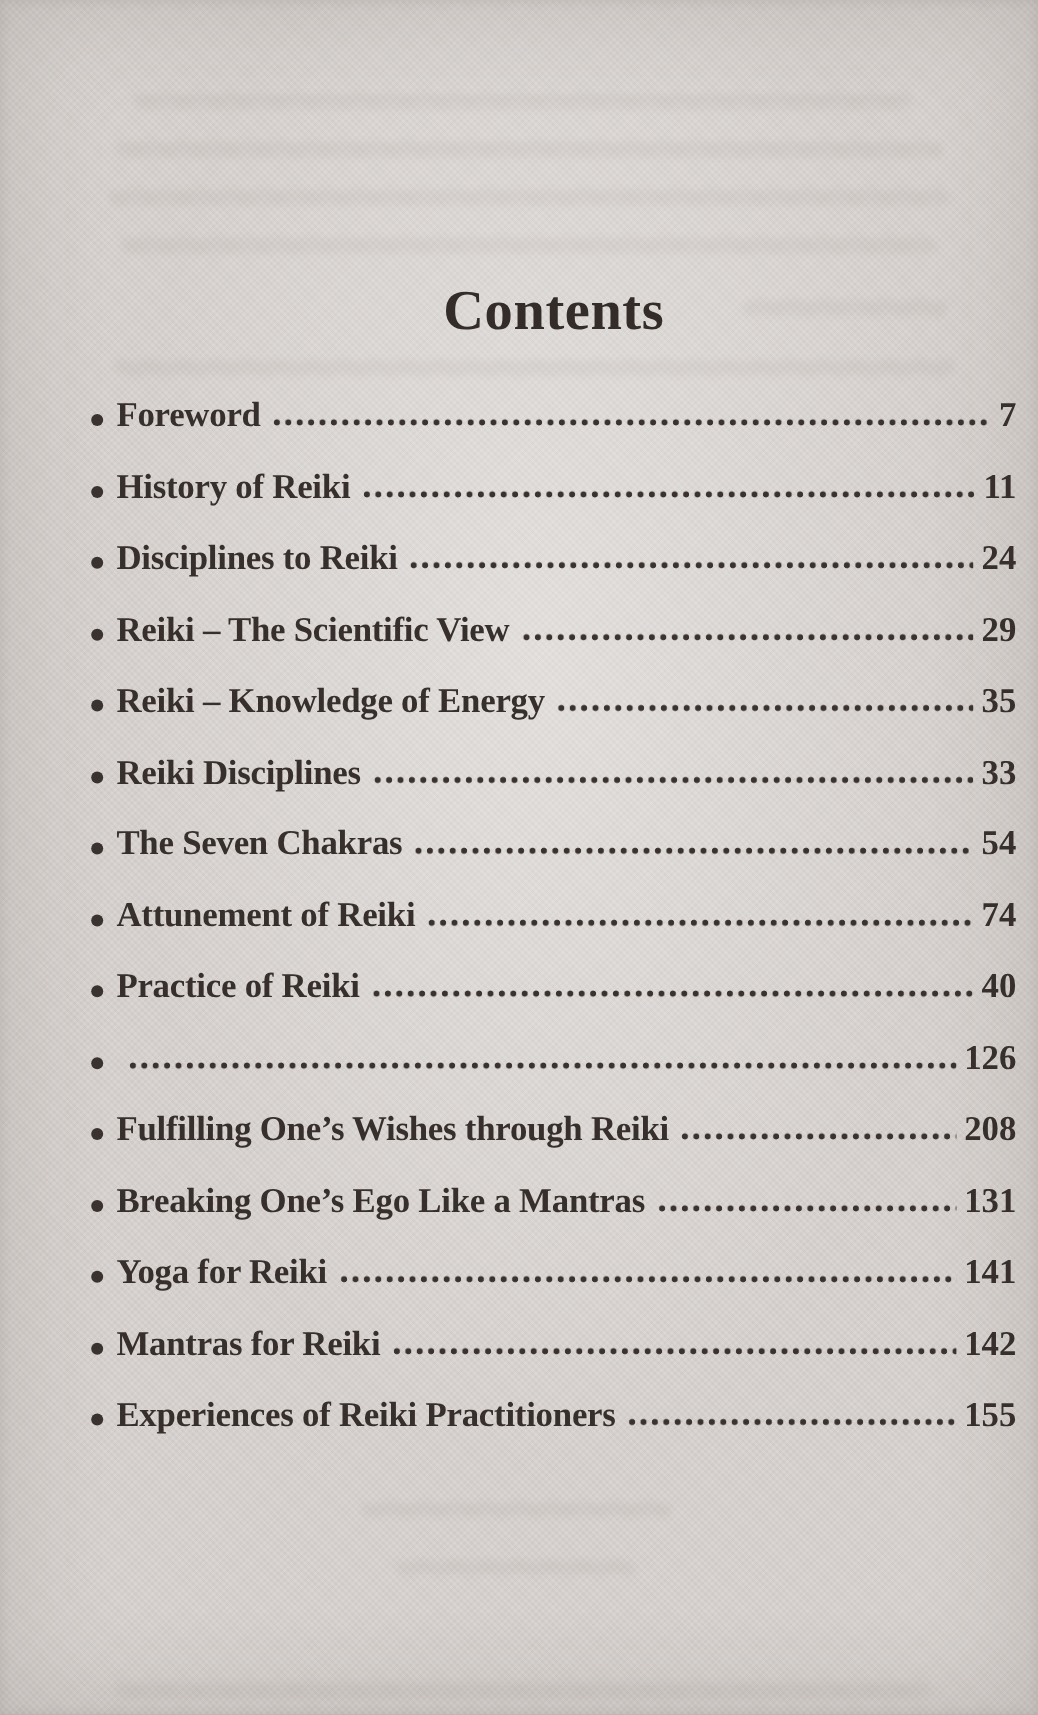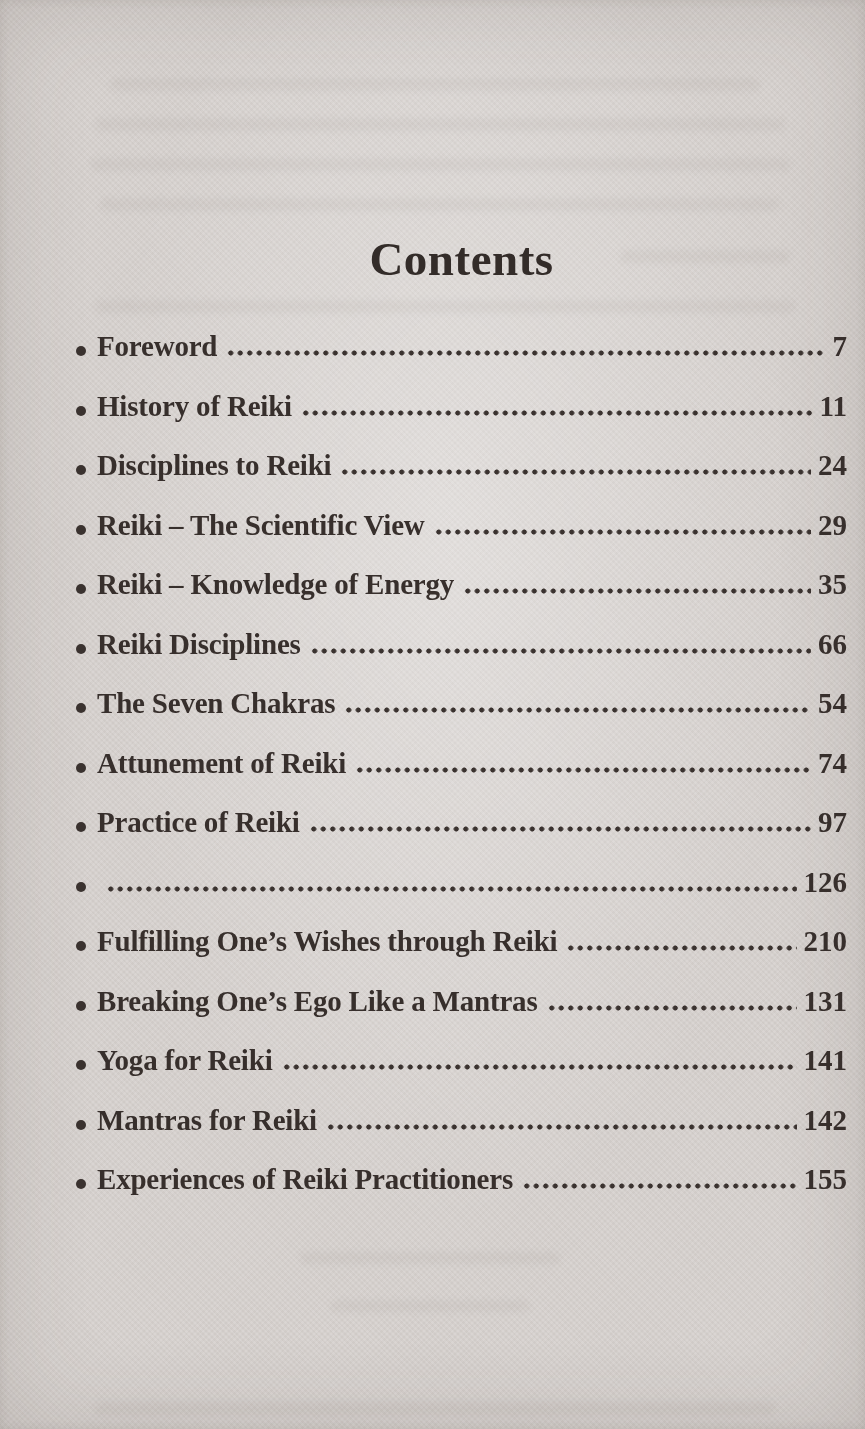--- a/index.html
+++ b/index.html
@@ -149,55 +149,55 @@
     <span class="bullet"></span>
     <span class="label">Reiki – Knowledge of Energy</span>
     <span class="leader"></span>
     <span class="pagenum">35</span>
   </div>
 
   <div class="row">
     <span class="bullet"></span>
     <span class="label">Reiki Disciplines</span>
     <span class="leader"></span>
-    <span class="pagenum">66</span>
+    <span class="pagenum">33</span>
   </div>
 
   <div class="row">
     <span class="bullet"></span>
     <span class="label">The Seven Chakras</span>
     <span class="leader"></span>
     <span class="pagenum">54</span>
   </div>
 
   <div class="row">
     <span class="bullet"></span>
     <span class="label">Attunement of Reiki</span>
     <span class="leader"></span>
     <span class="pagenum">74</span>
   </div>
 
   <div class="row">
     <span class="bullet"></span>
     <span class="label">Practice of Reiki</span>
     <span class="leader"></span>
-    <span class="pagenum">97</span>
+    <span class="pagenum">40</span>
   </div>
 
   <div class="row">
     <span class="bullet"></span>
     <span class="leader"></span>
     <span class="pagenum">126</span>
   </div>
 
   <div class="row">
     <span class="bullet"></span>
     <span class="label">Fulfilling One’s Wishes through Reiki</span>
     <span class="leader"></span>
-    <span class="pagenum">210</span>
+    <span class="pagenum">208</span>
   </div>
 
   <div class="row">
     <span class="bullet"></span>
     <span class="label">Breaking One’s Ego Like a Mantras</span>
     <span class="leader"></span>
     <span class="pagenum">131</span>
   </div>
 
   <div class="row">

